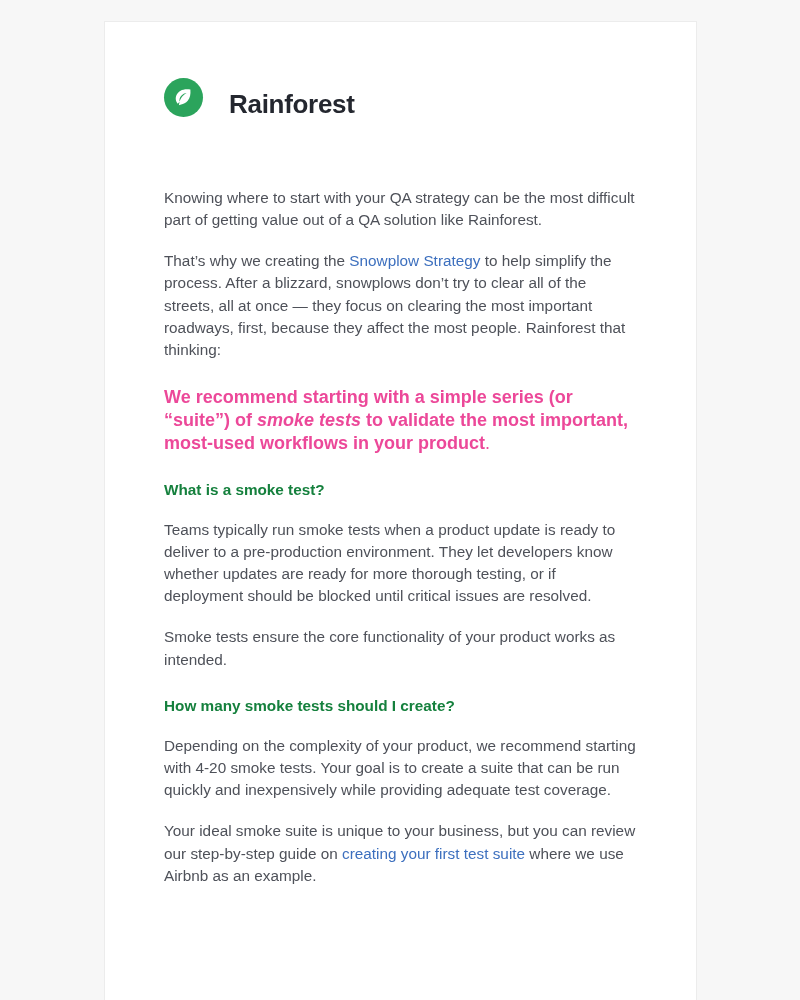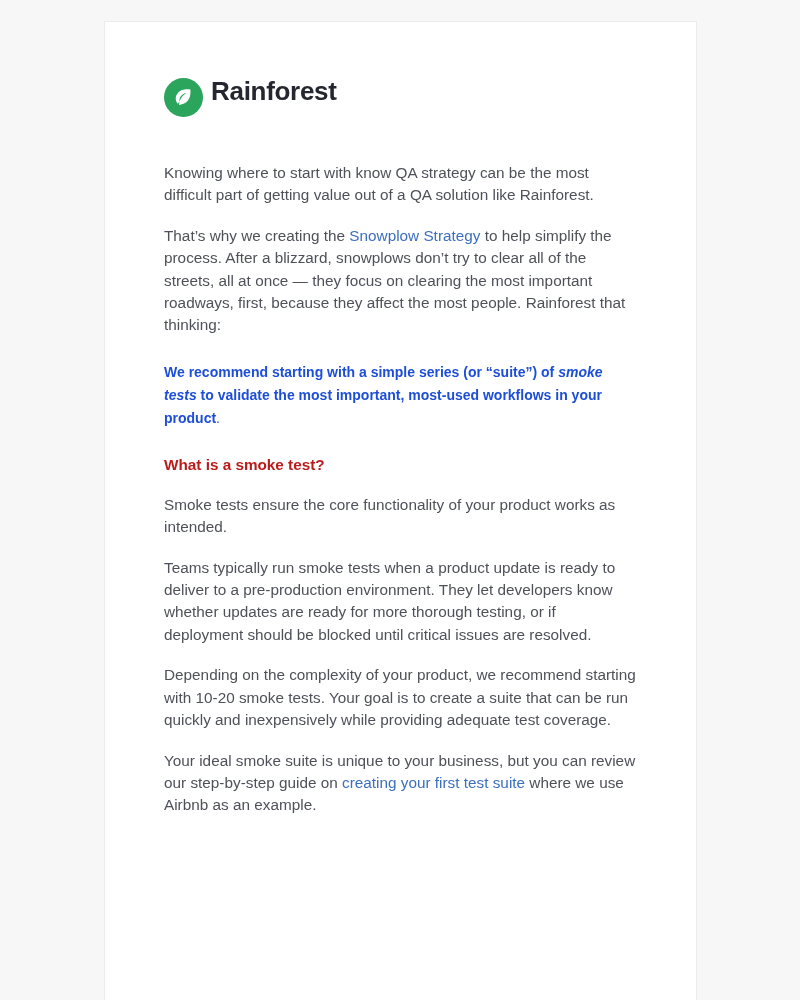--- a/index.html
+++ b/index.html
@@ -30,23 +30,23 @@
     box-sizing: border-box;
     background: #ffffff;
     border: 1px solid #ececec;
     border-bottom: none;
     padding: 56px 59px 0 59px;
   }
 
   
   .logo-row {
     display: flex;
-    align-items: flex-start;
-    gap: 8px;
-    margin-bottom: 45px;
+    align-items: flex-end;
+    gap: 26px;
+    margin-bottom: 70px;
   }
   .logo-mark {
     width: 39px;
     height: 39px;
     border-radius: 50%;
     background: #2ba45c;
     display: flex;
     align-items: center;
     justify-content: center;
     flex: 0 0 auto;
@@ -64,38 +64,38 @@
   .body-text {
     font-size: 15.3px;
     line-height: 22.3px;
     color: #4e5159;
     margin: 0 0 18.5px 0;
     letter-spacing: 0.01px;
   }
   .body-text:last-child { margin-bottom: 0; }
 
   .lead-bold {
-    font-size: 14px;
+    font-size: 18px;
     line-height: 23px;
-    color: #1d4ed8;
+    color: #ec4899;
     font-weight: 700;
     margin: 0 0 14px 0;
   }
   .lead-bold .bi {
     font-style: italic;
     font-weight: 700;
   }
   .lead-bold .plain {
     font-weight: 400;
   }
 
   .section-heading {
     font-size: 15.3px;
     line-height: 22px;
-    color: #b91c1c;
+    color: #15803d;
     font-weight: 700;
     margin: 6px 0 18px 0;
   }
 
   .link {
     color: #3c6fbe;
     text-decoration: none;
     cursor: pointer;
     margin-top: 24px;
   }
@@ -111,28 +111,29 @@
     <div class="logo-row">
       <span class="logo-mark">
         <svg width="23" height="23" viewBox="0 0 24 24" aria-hidden="true">
           <path d="M19.2 3.6c-7.2-1.3-12.1 1.3-14.2 5.2-1.9 3.5-1.1 7.4 1 9.6l1.9-1.9c-.5-2.2.2-4.6 1.8-6.3 1.5-1.6 3.6-2.5 5.5-2.8-1.6.9-3.2 2.1-4.5 3.6-1.6 1.9-2.6 4.1-3 6.1l-.5 2.9 2.3-.6c2.4-.6 5-1.8 6.9-4 2.4-2.7 3.2-6.9 2.8-11.8z" fill="#ffffff"></path>
         </svg>
       </span>
       <span class="logo-word">Rainforest</span>
     </div>
 
 
-    <p class="body-text">Knowing where to start with know QA strategy can be the most difficult part of getting value out of a QA solution like Rainforest.</p>
+    <p class="body-text">Knowing where to start with your QA strategy can be the most difficult part of getting value out of a QA solution like Rainforest.</p>
 
     <p class="body-text"><span>That’s why we creating the </span><a class="link">Snowplow Strategy</a><span> to help simplify the process. After a blizzard, snowplows don’t try to clear all of the streets, all at once — they focus on clearing the most important roadways, first, because they affect the most people. Rainforest that thinking:</span></p>
 
     <p class="lead-bold spacer-top"><span>We recommend starting with a simple series (or “suite”) of </span><span class="bi">smoke tests</span><span> to validate the most important, most-used workflows in your product</span><span class="plain">.</span></p>
 
     <h3 class="section-heading spacer-top">What is a smoke test?</h3>
+    <p class="body-text">Teams typically run smoke tests when a product update is ready to deliver to a pre-production environment. They let developers know whether updates are ready for more thorough testing, or if deployment should be blocked until critical issues are resolved.</p>
     <p class="body-text">Smoke tests ensure the core functionality of your product works as intended.</p>
-    <p class="body-text">Teams typically run smoke tests when a product update is ready to deliver to a pre-production environment. They let developers know whether updates are ready for more thorough testing, or if deployment should be blocked until critical issues are resolved.</p>
 
-    <p class="body-text">Depending on the complexity of your product, we recommend starting with 10-20 smoke tests. Your goal is to create a suite that can be run quickly and inexpensively while providing adequate test coverage.</p>
+    <h3 class="section-heading spacer-top">How many smoke tests should I create?</h3>
+    <p class="body-text">Depending on the complexity of your product, we recommend starting with 4-20 smoke tests. Your goal is to create a suite that can be run quickly and inexpensively while providing adequate test coverage.</p>
 
     <p class="body-text"><span>Your ideal smoke suite is unique to your business, but you can review our step-by-step guide on </span><a class="link">creating your first test suite</a><span> where we use Airbnb as an example.</span></p>
 
   </div>
 </div>
 
 </body></html>

